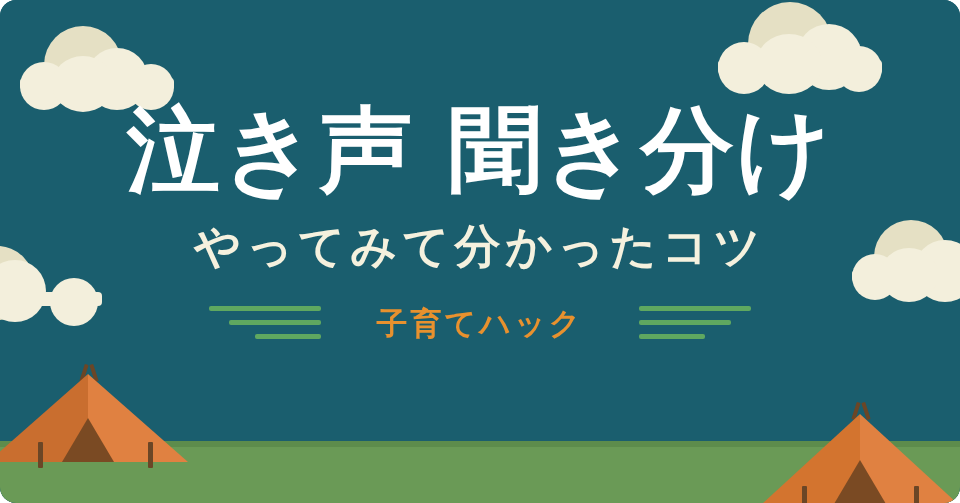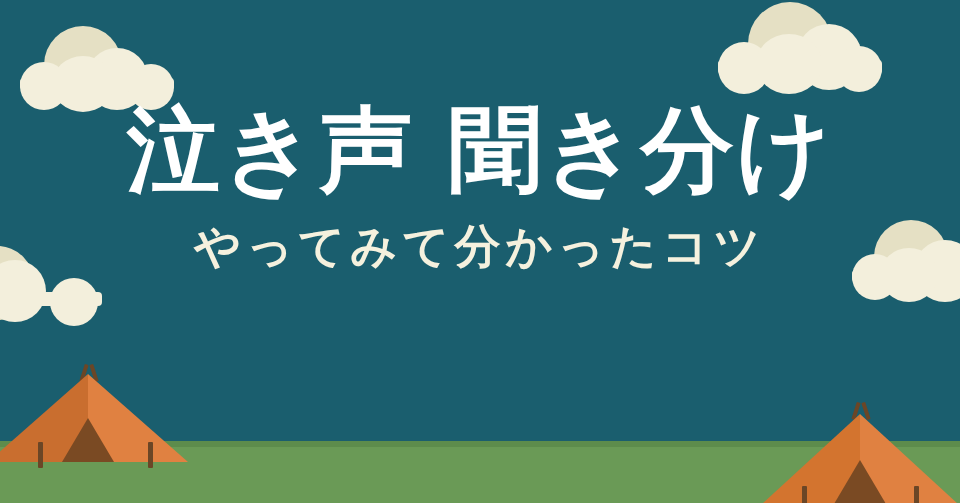--- a/index.html
+++ b/index.html
@@ -7,20 +7,21 @@
     padding: 0;
     background: #ffffff;
   }
   #canvas {
     position: relative;
     width: 960px;
     height: 503px;
     overflow: hidden;
     font-family: "DejaVu Sans", "Liberation Sans", sans-serif;
     background: #1a5e6e;
+    border-radius: 16px;
   }
 
   
   .sky {
     position: absolute;
     left: 0; top: 0;
     width: 960px; height: 503px;
     background: #1a5e6e;
   }
   .ground {
@@ -209,16 +210,29 @@
     <div class="pole" style="left:36px; top:88px; width:5px; height:20px;"></div>
     <div class="pole" style="left:148px; top:88px; width:5px; height:20px;"></div>
   </div>
 
   <div class="text-block">
 
     <div class="title">泣き声 聞き分け</div>
 
     <div class="subtitle">やってみて分かったコツ</div>
 
+    <div class="tagline-row">
+      <div class="deco deco-left">
+        <span class="l1"></span>
+        <span class="l2"></span>
+        <span class="l3"></span>
+      </div>
+      <div class="tagline">子育てハック</div>
+      <div class="deco deco-right">
+        <span class="l1"></span>
+        <span class="l2"></span>
+        <span class="l3"></span>
+      </div>
+    </div>
 
   </div>
 
 </div>
 
 </body></html>

